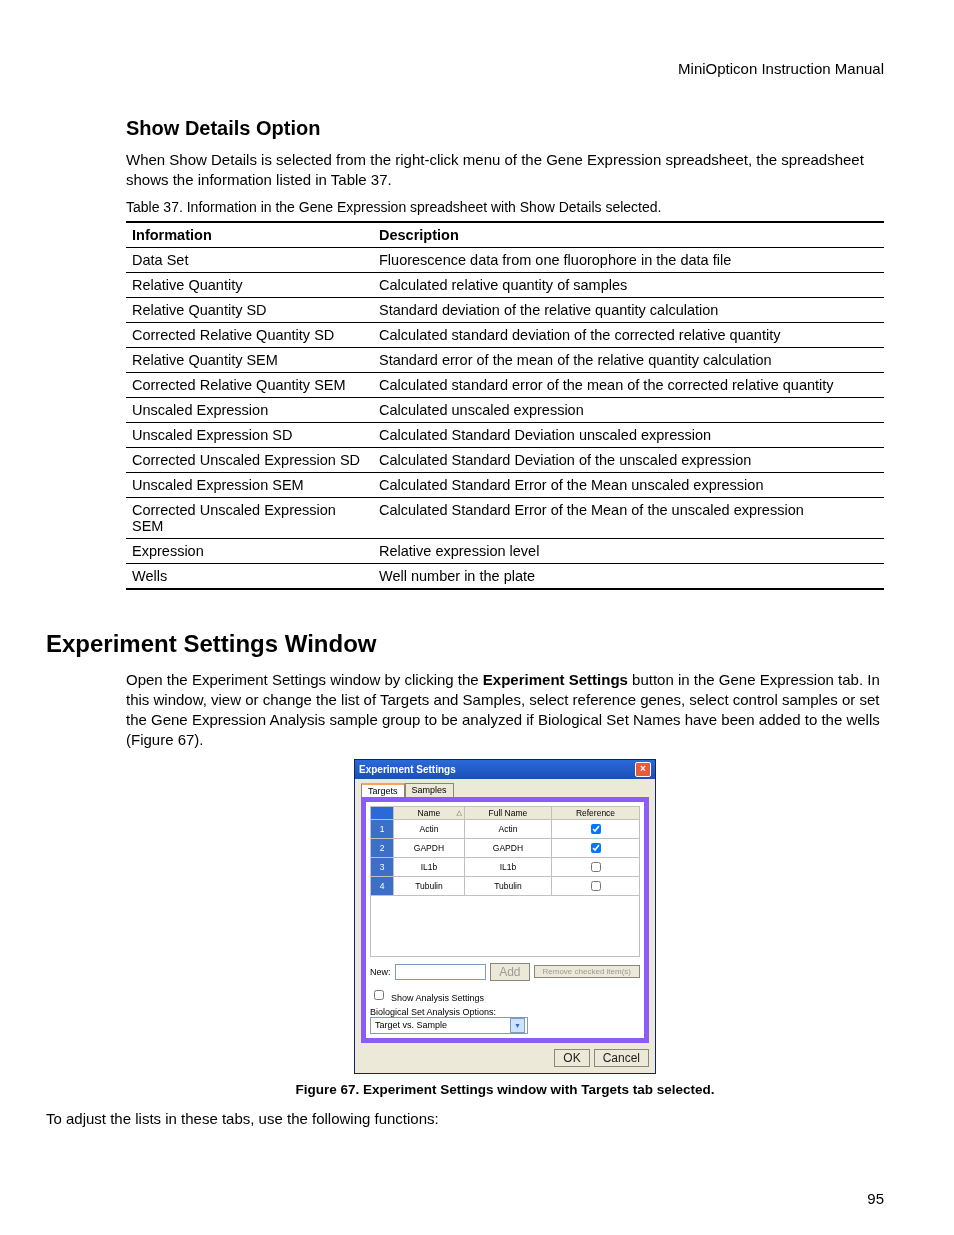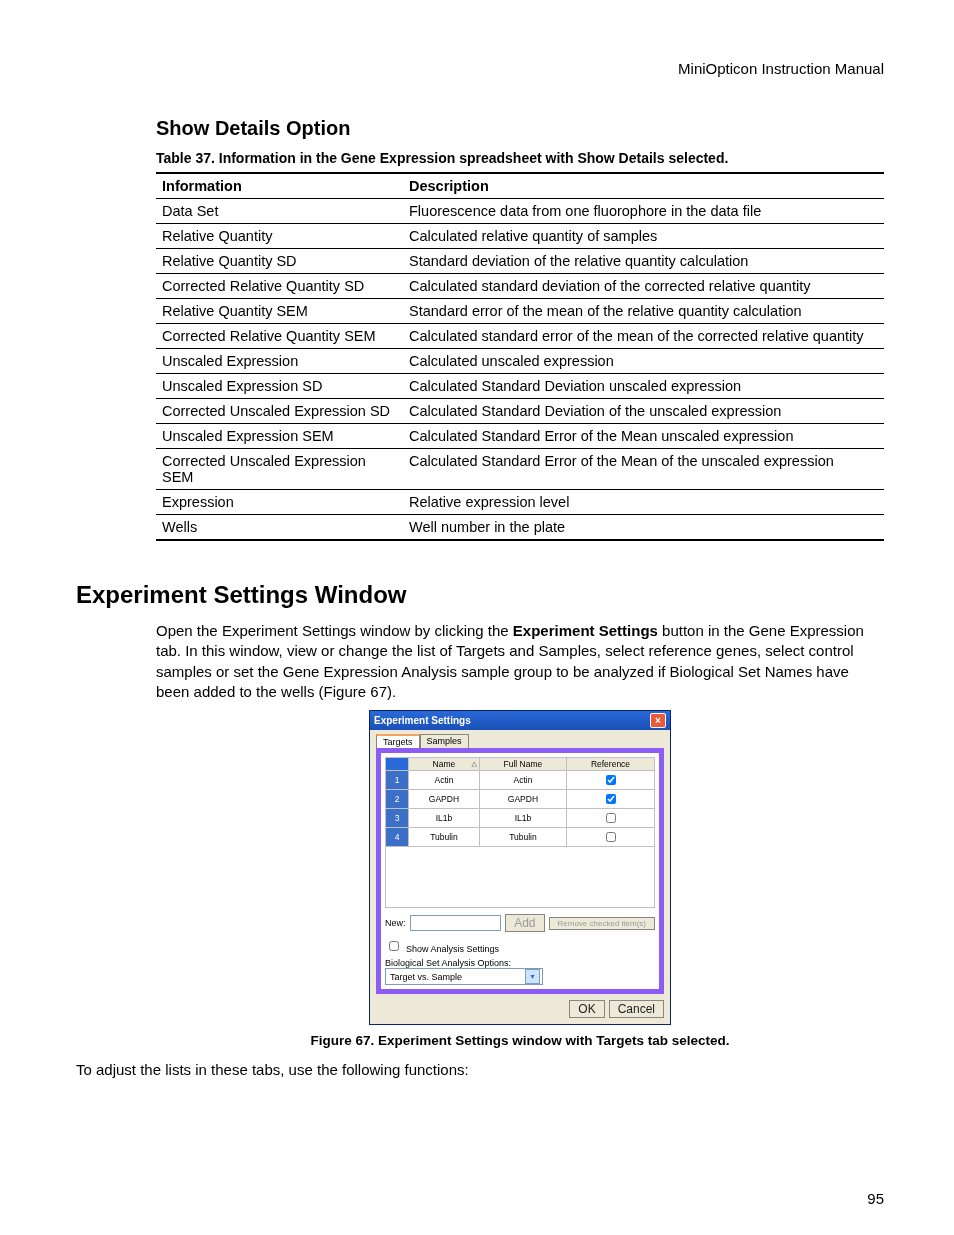--- a/index.html
+++ b/index.html
@@ -3,21 +3,21 @@
 <meta charset="utf-8">
 <style>
   body {
     margin: 0;
     background: #fff;
     font-family: Arial, Helvetica, sans-serif;
     color: #000;
     width: 954px;
   }
   .page {
-    padding: 60px 70px 40px 76px;
+    padding: 60px 70px 40px 46px;
     box-sizing: border-box;
     width: 954px;
     position: relative;
     min-height: 1235px;
   }
   .header-manual {
     text-align: right;
     font-size: 15px;
     margin-bottom: 40px;
   }
@@ -27,21 +27,21 @@
     font-weight: bold;
     margin: 0 0 10px 0;
   }
   .para {
     font-size: 15px;
     line-height: 1.35;
     margin: 0 0 8px 0;
   }
   .table-caption {
     font-size: 14px;
-    font-weight: bold;
+    font-weight: normal;
     margin: 6px 0 6px 0;
   }
   table.info {
     border-collapse: collapse;
     width: 100%;
     font-size: 14.5px;
   }
   table.info th, table.info td {
     border-top: 1px solid #000;
     border-bottom: 1px solid #000;
@@ -161,20 +161,21 @@
   .es-cblabel { display:flex; align-items:flex-end; gap:4px; margin-top:6px; font-size:9px;}
 </style>
 </head>
 <body>
 
 <div class="page">
   <div class="header-manual">MiniOpticon Instruction Manual</div>
 
   <div class="indent-block">
     <div class="h2">Show Details Option</div>
+    <p class="para">When Show Details is selected from the right-click menu of the Gene Expression spreadsheet, the spreadsheet shows the information listed in Table 37.</p>
     <div class="table-caption">Table 37. Information in the Gene Expression spreadsheet with Show Details selected.</div>
 
     <table class="info">
       <thead>
         <tr>
           <th>Information</th>
           <th>Description</th>
         </tr>
       </thead>
       <tbody>

